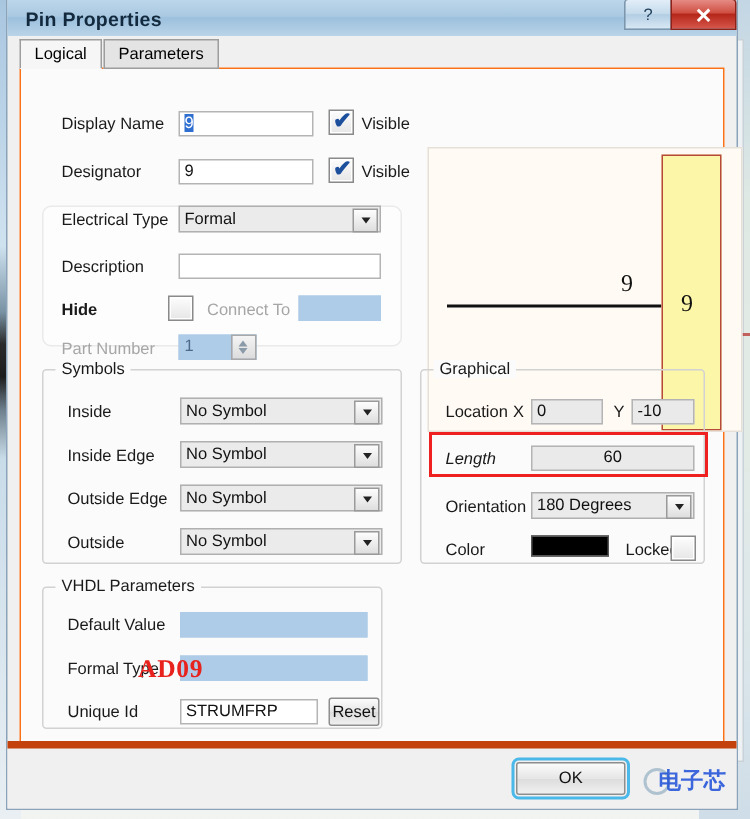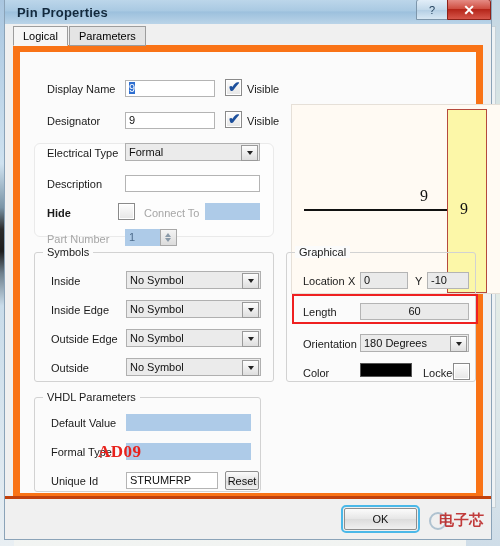--- a/index.html
+++ b/index.html
@@ -53,21 +53,21 @@
   
   .tabstrip{position:absolute;left:8px;top:26px;width:470px;height:20px;}
   .tab{
     position:absolute;top:0;height:20px;padding:0 9px;line-height:19px;
     font-size:11px;border:1px solid #9d9d9d;box-sizing:border-box;
   }
   .tab.active{left:0;background:#f6f6f6;border-bottom-color:#f6f6f6;z-index:3;}
   .tab.inactive{left:56px;background:#e4e4e4;z-index:2;}
   .tabpanel{
     position:absolute;left:8px;top:45px;width:470px;height:455px;
-    background:#fbfbfb;border:7px solid #f97316;box-sizing:border-box;
+    background:#fbfbfb;border:1px solid #f97316;box-sizing:border-box;
   }
 
   
   .lbl{position:absolute;font-size:11px;color:#1a1a1a;white-space:nowrap;}
   .lbl.dim{color:#a6a6a6;}
   .tbox{
     position:absolute;height:17px;box-sizing:border-box;
     background:#fff;border:1px solid #b4b4b4;
     font-size:11px;line-height:15px;padding:0 3px;color:#111;
     font-family:"Liberation Sans",sans-serif;overflow:hidden;white-space:nowrap;
@@ -124,26 +124,26 @@
   .body-rect{
     position:absolute;left:155px;top:4px;width:40px;height:184px;
     background:#fcf7a8;border:1px solid #b5493c;box-sizing:border-box;
   }
   .body-num{position:absolute;left:168px;top:95px;font-family:"Liberation Serif",serif;font-size:16px;color:#111;}
 
   .redbox{
     position:absolute;box-sizing:border-box;border:2px solid #ef2020;background:transparent;pointer-events:none;
   }
   .watermark{
-    position:absolute;font-size:15px;font-weight:bold;color:#b91c1c;opacity:.85;
+    position:absolute;font-size:15px;font-weight:bold;color:#1d4ed8;opacity:.85;
     font-family:"DejaVu Sans",sans-serif;white-space:nowrap;
   }
   .wm-circle{position:absolute;width:14px;height:14px;border:2px solid #9fb6c8;border-radius:50%;opacity:.8;}
   .adtag{position:absolute;color:#e8221c;font-family:"Liberation Serif",serif;font-size:17px;font-weight:bold;letter-spacing:.5px;}
-  .footer{position:absolute;left:0;bottom:0;width:100%;height:40px;background:#f0f0f0;border-top:3px solid #c2410c;}
+  .footer{position:absolute;left:0;bottom:0;width:100%;height:40px;background:#f0f0f0;border-top:5px solid #c2410c;}
   .colorsw{position:absolute;background:#000;border:1px solid #555;box-sizing:border-box;}
 </style>
 </head>
 <body>
 
 <div id="desktop">
   <div class="bg-left"></div>
   <div class="bg-right">
     <div class="scroll-track">
       <div class="scroll-thumb"></div>
@@ -252,21 +252,21 @@
 
       <div class="group" style="left:266px;top:200px;width:190px;height:130px;">
         <div class="gtitle">Graphical</div>
 
         <div class="lbl" style="left:16px;top:22px;">Location</div>
         <div class="lbl" style="left:61px;top:22px;">X</div>
         <div class="tbox grey" style="left:73px;top:19px;width:48px;"><span>0</span></div>
         <div class="lbl" style="left:128px;top:22px;">Y</div>
         <div class="tbox grey" style="left:140px;top:19px;width:42px;"><span>-10</span></div>
 
-        <div class="lbl" style="left:16px;top:53px;">Length</div>
+        <div class="lbl" style="left:16px;top:53px;font-style:italic;">Length</div>
         <div class="tbox grey" style="left:73px;top:50px;width:109px;text-align:center;"><span>60</span></div>
 
         <div class="lbl" style="left:16px;top:85px;">Orientation</div>
         <div class="combo" style="left:73px;top:81px;width:109px;">
           <span>180 Degrees</span>
           <span class="arrowbtn">
               <span class="caret"></span>
             </span>
         </div>
 

